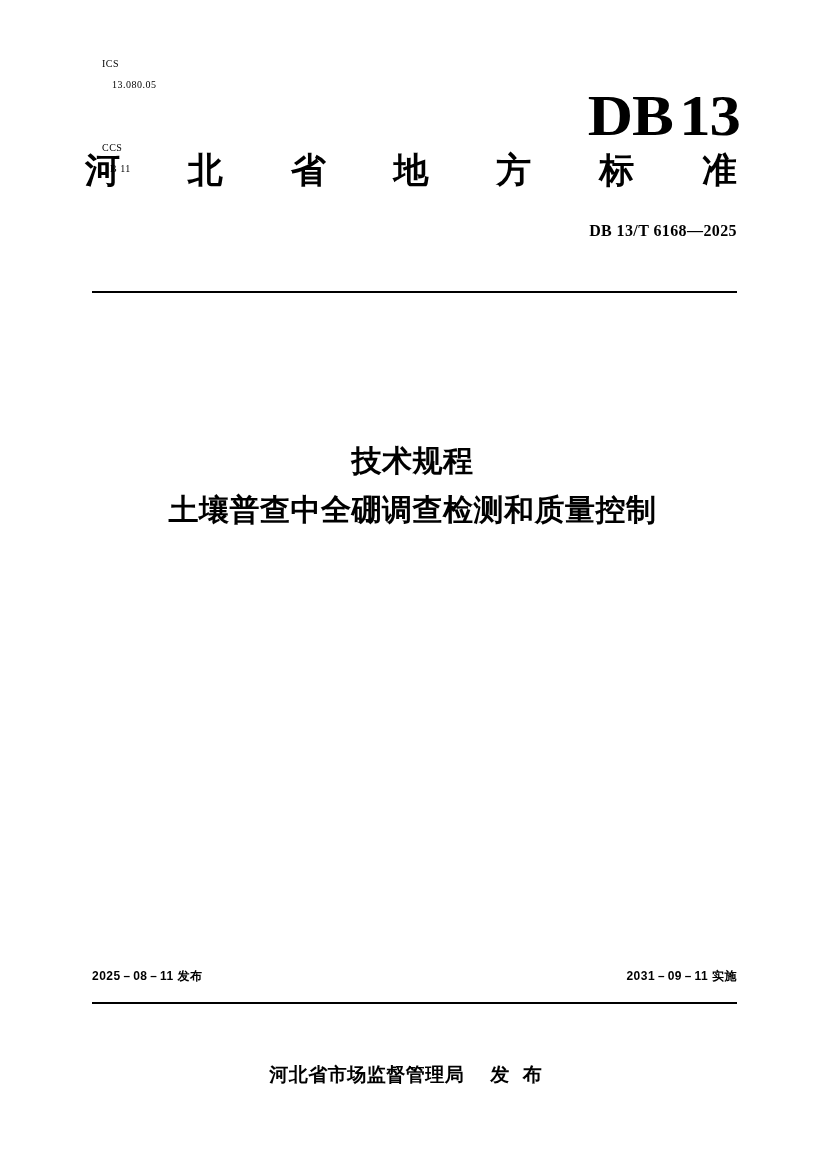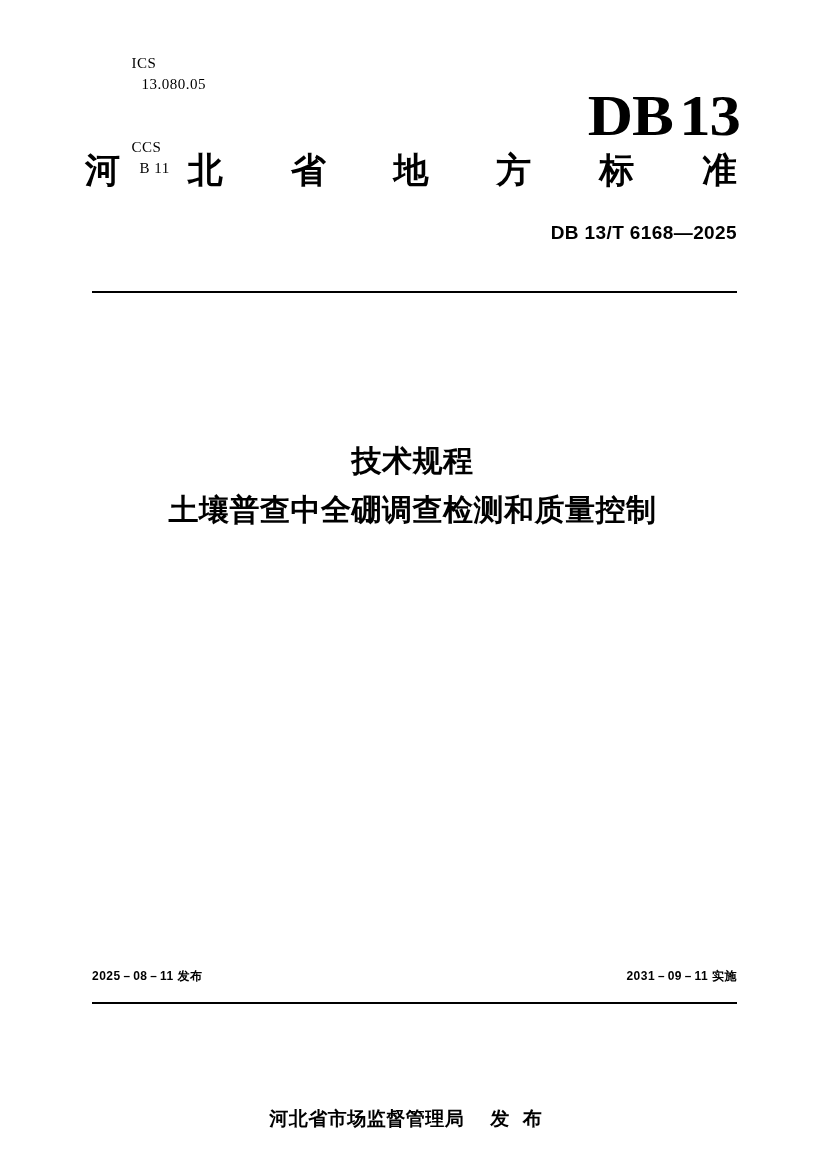--- a/index.html
+++ b/index.html
@@ -18,24 +18,24 @@
   .page {
     position: relative;
     width: 815px;
     height: 1153px;
     box-sizing: border-box;
   }
 
   
   .codes {
     position: absolute;
-    left: 106px;
+    left: 84px;
     top: 32px;
     font-family: "Liberation Serif", serif;
-    font-size: 15px;
+    font-size: 10px;
     line-height: 21px;
     letter-spacing: 0.5px;
   }
   .codes .code-row {
     white-space: pre;
   }
   .codes .code-label {
     font-family: "Liberation Serif", serif;
   }
   .codes .code-val {
@@ -75,23 +75,23 @@
   }
   .std-title span {
     display: inline-block;
   }
 
   
   .std-no {
     position: absolute;
     right: 78px;
     top: 222px;
-    font-family: Liberation Sans, sans-serif;
-    font-weight: bold;
-    font-size: 19px;
+    font-family: Liberation Serif, serif;
+    font-weight: bold;
+    font-size: 16px;
     letter-spacing: 0.4px;
     white-space: nowrap;
   }
 
   
   .rule-top {
     position: absolute;
     left: 92px;
     right: 78px;
     top: 291px;
@@ -141,21 +141,20 @@
   .publisher {
     position: absolute;
     left: 0;
     right: 0;
     top: 1062px;
     text-align: center;
     font-family: "Liberation Sans", sans-serif;
     font-weight: bold;
     font-size: 19px;
     letter-spacing: 0.5px;
-    margin-top: 44px;
   }
   .publisher .pub-gap {
     display: inline-block;
     width: 26px;
   }
   .publisher .pub-issue {
     letter-spacing: 4px;
   }
 </style>
 </head>

